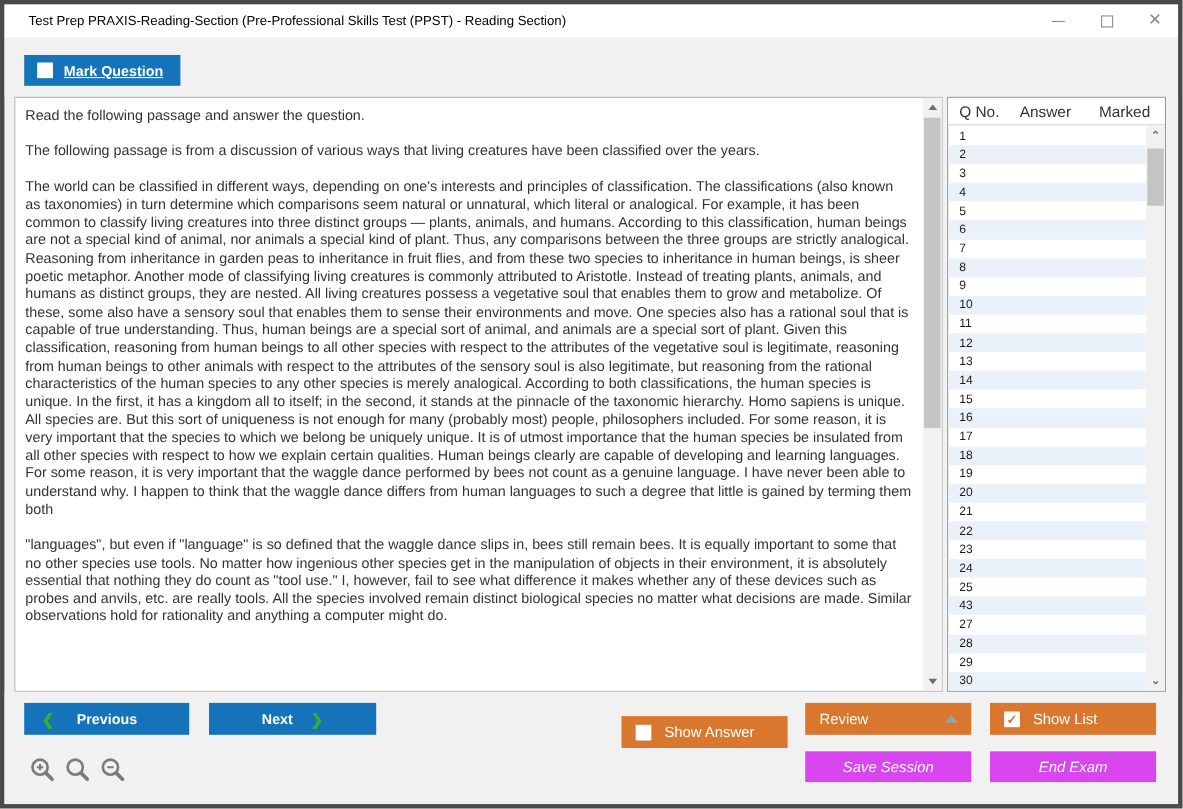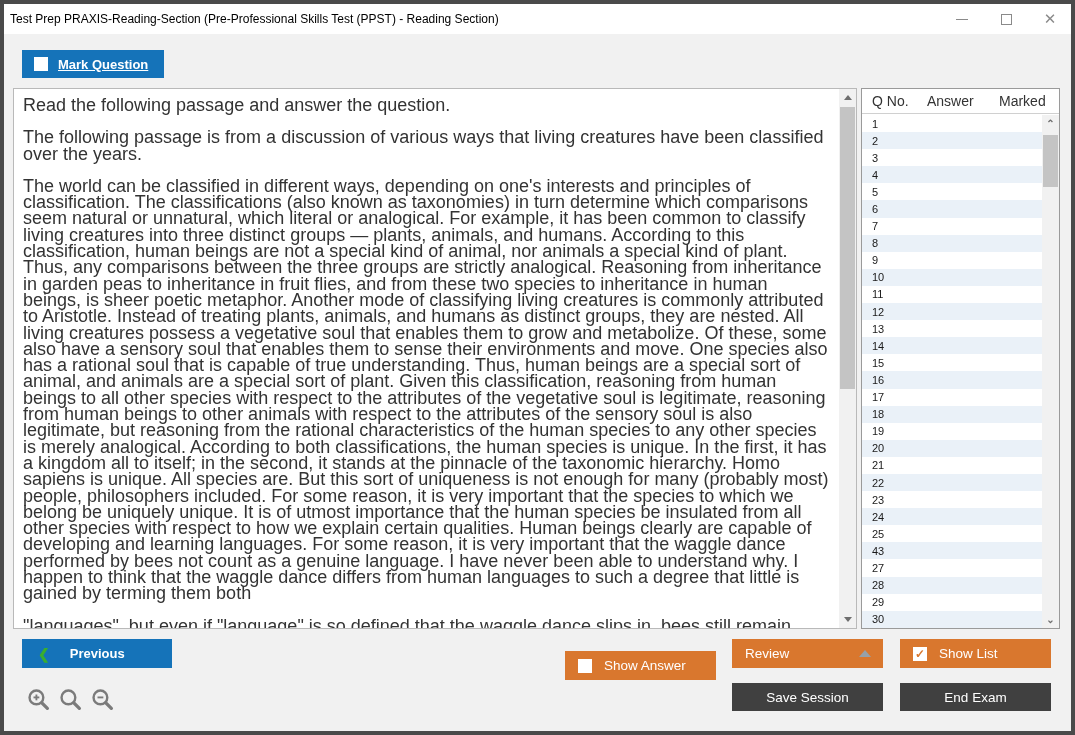--- a/index.html
+++ b/index.html
@@ -6,21 +6,21 @@
   body { background:#ffffff; }
   .window {
     position:relative; width:1075px; height:735px; margin:0 auto;
     border:4px solid #4a4a4a; background:#f1f1f1; overflow:hidden;
   }
   
   .titlebar {
     position:absolute; left:0; top:0; width:1067px; height:30px;
     background:#ffffff; display:flex; align-items:center;
   }
-  .title-text { font-size:12px; color:#000; padding-left:6px; white-space:nowrap; }
+  .title-text { font-size:12px; color:#000; padding-left:22px; white-space:nowrap; }
   .win-controls { position:absolute; right:14px; top:0; height:30px; display:flex; align-items:center; gap:30px; }
   .wc { width:14px; height:14px; display:flex; align-items:center; justify-content:center; cursor:pointer; }
   .wc-min-glyph { width:12px; height:0; border-top:1px solid #8a8a8a; }
   .wc-max-glyph { width:11px; height:11px; border:1px solid #8a8a8a; }
   .wc-close-glyph { color:#8a8a8a; font-size:15px; line-height:14px; }
   
   .headerbar { position:absolute; left:0; top:30px; width:1067px; height:54px; background:#f1f1f1; }
   .btn-blue {
     background:#1573b9; color:#fff; border:none; display:flex; align-items:center;
     font-size:13px; font-weight:bold; cursor:pointer;
@@ -28,21 +28,21 @@
   .mark-btn { position:absolute; left:18px; top:16px; width:142px; height:28px; padding-left:12px; gap:10px;text-decoration:underline; }
   .checkbox { width:14px; height:14px; background:#fff; border:1px solid #fff; display:flex; align-items:center; justify-content:center; flex:0 0 auto; }
   .q-counter { position:absolute; left:0; top:17px; width:1067px; text-align:center; font-size:16px; font-weight:bold; color:#0d0d0d; }
   
   .passage-panel {
     position:absolute; left:9px; top:84px; width:844px; height:541px;
     background:#fff; border:1px solid #b9b9b9;
   }
   .passage-text {
     position:absolute; left:0; top:0; right:17px; bottom:0; overflow:hidden;
-    padding:8px 10px 8px 9px; font-size:18px; line-height:16.3px; color:#333;
+    padding:8px 10px 8px 9px; font-size:13px; line-height:16.3px; color:#333;
   }
   .passage-text p { margin-bottom:16px; }
   
   .vscroll { position:absolute; right:0; top:0; bottom:0; width:17px; background:#f1f1f1; }
   .scroll-arrow { position:absolute; left:0; width:17px; height:17px; display:flex; align-items:center; justify-content:center; cursor:pointer; }
   .tri-up { width:0; height:0; border-left:4px solid transparent; border-right:4px solid transparent; border-bottom:5px solid #6e6e6e; }
   .tri-down { width:0; height:0; border-left:4px solid transparent; border-right:4px solid transparent; border-top:5px solid #6e6e6e; }
   .chev { color:#6e6e6e; font-size:10px; font-weight:bold; line-height:10px; }
   .scroll-thumb { position:absolute; left:1px; width:15px; background:#c4c4c4; cursor:pointer; }
   
@@ -69,22 +69,22 @@
   .btn-orange {
     background:#d9772e; color:#fff; border:none; display:flex; align-items:center;
     font-size:13.5px; cursor:pointer;
   }
   .show-answer-btn { position:absolute; left:561px; top:10px; width:151px; height:29px; padding-left:13px; gap:12px;margin-top:12px; }
   .review-btn { position:absolute; left:728px; top:10px; width:151px; height:29px; padding-left:13px; }
   .review-caret { position:absolute; right:12px; width:0; height:0; border-left:6px solid transparent; border-right:6px solid transparent; border-bottom:7px solid #97a1a8; }
   .show-list-btn { position:absolute; left:896px; top:10px; width:151px; height:29px; padding-left:13px; gap:12px; }
   .check-glyph { color:#d9772e; font-size:12px; font-weight:bold; line-height:12px; }
   .btn-navy {
-    background:#404040; color:#fff; border:none; display:flex; align-items:center; justify-content:center;
-    font-size:13.5px; cursor:pointer; position:absolute; top:54px; width:151px; height:28px;
+    background:#d946ef; color:#fff; border:none; display:flex; align-items:center; justify-content:center;
+    font-size:13.5px; cursor:pointer; position:absolute; top:54px; width:151px; height:28px;font-style:italic;
   }
   .save-btn { left:728px; }
   .end-btn { left:896px; }
   .zoom-icons { position:absolute; left:22px; top:58px; display:flex; gap:7px; }
   .zoom-icons svg { cursor:pointer; }
 </style>
 </head>
 <body>
 
 <div class="window">
@@ -295,20 +295,24 @@
       <span class="scroll-arrow" style="bottom:0;">
           <span class="chev">⌄</span>
         </span>
     </div>
   </div>
 
   <div class="footer">
     <button class="btn-blue prev-btn">
       <span class="chev-green">❮</span>
       <span>Previous</span>
+    </button>
+    <button class="btn-blue next-btn">
+      <span>Next</span>
+      <span class="chev-green">❯</span>
     </button>
 
     <button class="btn-orange show-answer-btn">
       <span class="checkbox"></span>
       <span>Show Answer</span>
     </button>
     <button class="btn-orange review-btn">
       <span>Review</span>
       <span class="review-caret"></span>
     </button>

